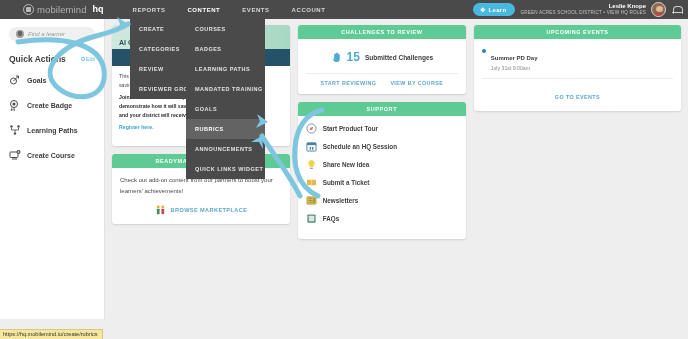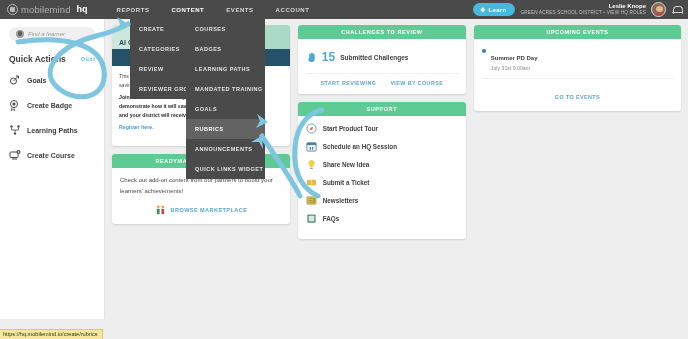--- a/index.html
+++ b/index.html
@@ -10,21 +10,21 @@
     overflow: hidden;
   }
   .app { position: relative; width: 688px; height: 339px; }
 
   
   .topnav {
     position: absolute; top: 0; left: 0; width: 688px; height: 19px;
     background: #4a4a4a; display: flex; align-items: center;
     z-index: 40;
   }
-  .brand { display: flex; align-items: flex-start; padding-left: 7px; gap: 3px; }
+  .brand { display: flex; align-items: flex-start; padding-left: 23px; gap: 3px; }
   .brand-mark {
     width: 11px; height: 11px; border-radius: 50%;
     border: 1.4px solid #b9b9b9; position: relative;
   }
   .brand-mark::after{
     content:""; position:absolute; left:2px; top:2px; width:5px;height:5px;
     background:#b9b9b9; border-radius:1px;
   }
   .brand-word { color:#b0b0b0; font-size:9.5px; letter-spacing:.1px; }
   .brand-hq { color:#ffffff; font-size:9px; font-weight:bold; margin-left:3px;}
@@ -105,21 +105,21 @@
   .dots { display:flex; justify-content:center; gap:5px; padding-bottom:6px; }
   .dot { width:4px;height:4px;border-radius:50%;background:#d3d3d3; }
   .dot.on { background:#4a4a4a; }
 
   
   .mk-text { font-size:6px; color:#4a4a4a; line-height:1.7; }
   .mk-cta { display:flex; align-items:center; justify-content:center; gap:5px; margin-top:9px; }
   .mk-cta-label { color:#5aa8cf; font-size:5.6px; font-weight:bold; letter-spacing:.4px; }
 
   
-  .ch-row { display:flex; align-items:center; justify-content:flex-start; gap:5px; padding:4px 0 2px 0; }
+  .ch-row { display:flex; align-items:center; justify-content:center; gap:5px; padding:4px 0 2px 0; }
   .ch-count { color:#4ea9d8; font-size:12px; font-weight:bold; }
   .ch-label { font-size:6.5px; color:#3d3d3d; font-weight:bold; }
   .ch-links { display:flex; justify-content:center; gap:14px; border-top:1px solid #ededed; margin-top:7px; padding-top:6px; }
   .ch-link { color:#5aa8cf; font-size:5.4px; font-weight:bold; letter-spacing:.4px; }
 
   
   .sup-item { display:flex; align-items:center; gap:6px; margin-bottom:7px; }
   .sup-ico { width:11px;height:11px;flex:none; }
   .sup-label { font-size:6.3px; color:#3d3d3d; font-weight:bold; }
 

